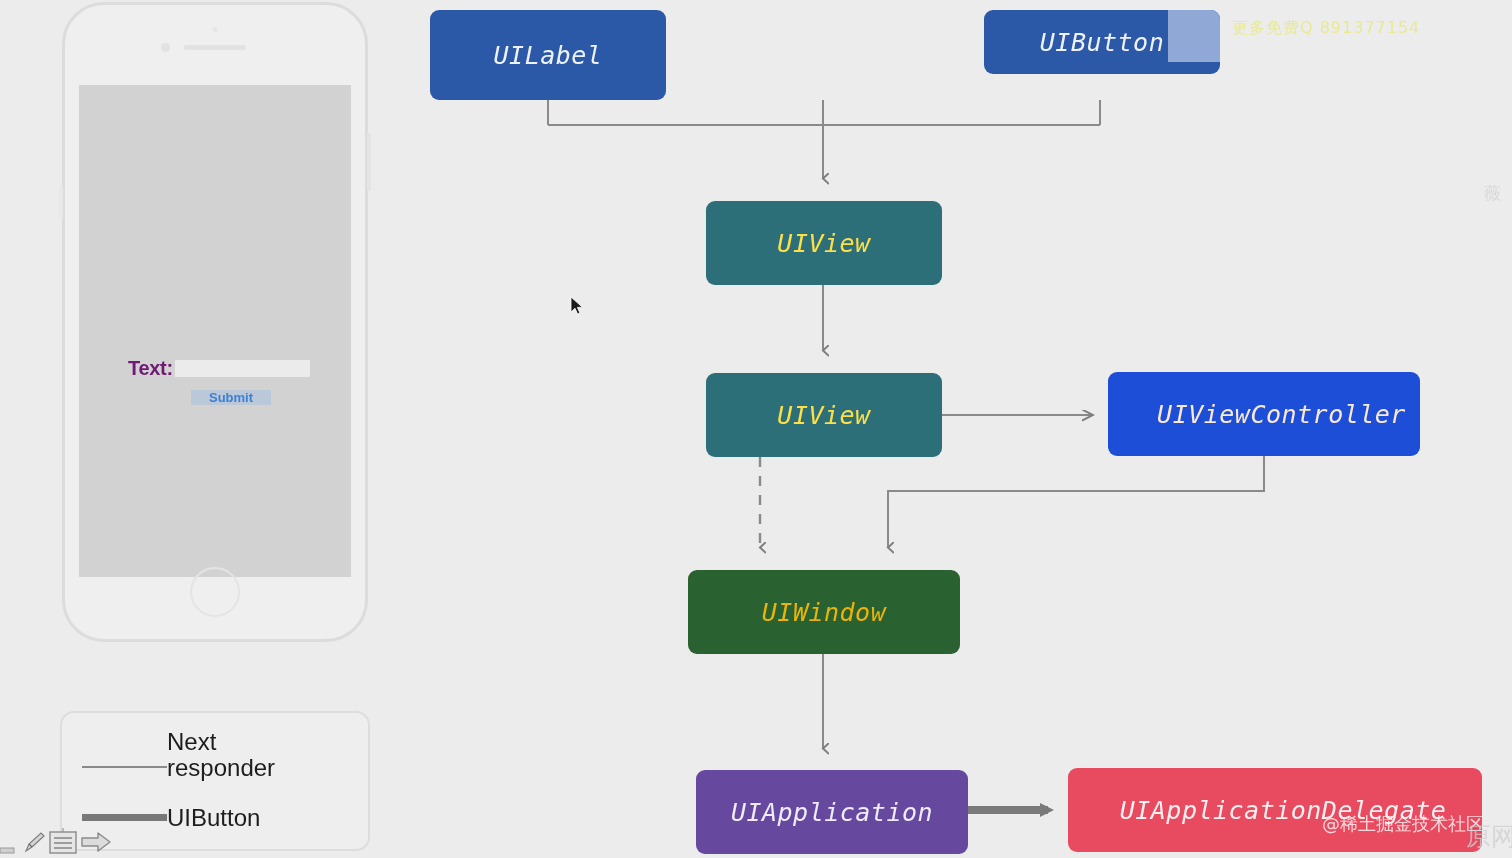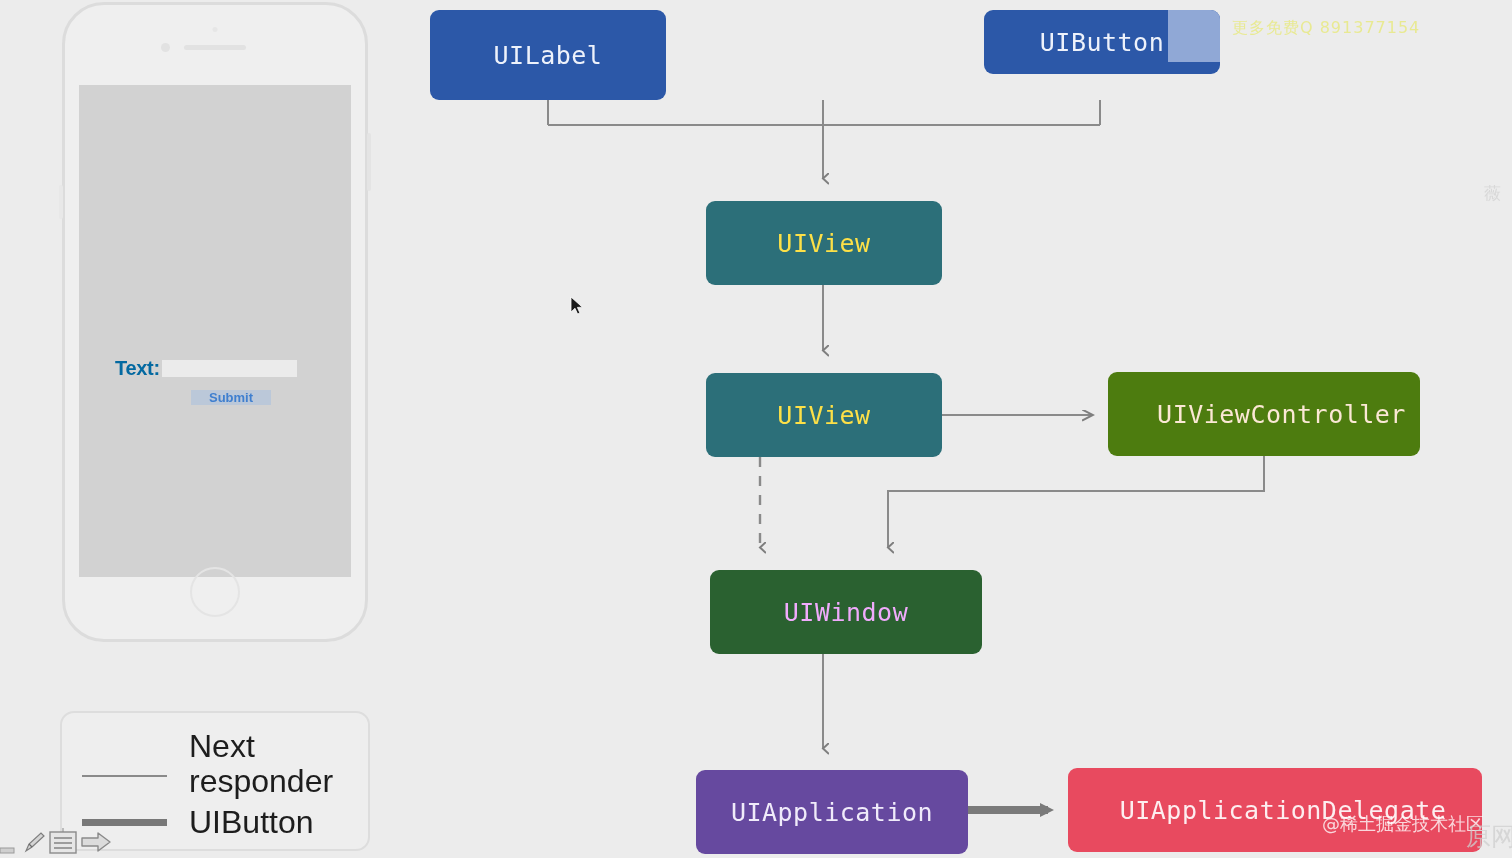--- a/index.html
+++ b/index.html
@@ -106,23 +106,24 @@
   .form-row {
     position: absolute;
     left: 36px;
     top: 272px;
     display: flex;
     align-items: center;
   }
   .form-label {
     font-size: 20px;
     font-weight: 700;
-    color: #0369a1;
+    color: #701a75;
     font-family: "Liberation Sans", sans-serif;
     letter-spacing: -0.3px;
+    margin-left: 13px;
   }
   .form-input {
     width: 135px;
     height: 17px;
     background: #ebebeb;
     border: none;
     margin-left: 2px;
     font-size: 12px;
     padding: 0 3px;
     box-sizing: border-box;
@@ -164,22 +165,21 @@
     height: 2px;
     background: #8a8a8a;
     margin-top: 24px;
   }
   .legend-line-thick {
     width: 85px;
     height: 7px;
     background: #787878;
   }
   .legend-text {
-    margin-left: 22px;
-    font-size: 32px;
+    font-size: 24px;
     color: #1d1d1d;
     line-height: 1.08;
     font-family: "Liberation Sans", sans-serif;
   }
 
   
   #bottom-toolbar {
     position: absolute;
     left: 0;
     top: 834px;
@@ -200,25 +200,26 @@
     display: flex;
     align-items: center;
     justify-content: center;
     font-family: "DejaVu Sans Mono", monospace;
     font-size: 25px;
     letter-spacing: 0.5px;
     color: #f3efe6;
     box-sizing: border-box;
     text-align: right;
     white-space: nowrap;
+    font-style: italic;
   }
   .node.blue   { background: #2c58a8; color: #eef2fb; }
   .node.teal   { background: #2c6f79; color: #fde047; }
-  .node.orange { background: #4d7c0f; color: #fbe8d5; padding-left: 35px; }
-  .node.green  { background: #2a6130; color: #f0abfc; margin-left: 22px; }
+  .node.orange { background: #1d4ed8; color: #fbe8d5; padding-left: 35px; }
+  .node.green  { background: #2a6130; color: #eab308; }
   .node.purple { background: #66499f; color: #f0ebfa; }
   .node.red    { background: #e84a5f; color: #fdeef0; padding-left: 16px; }
 
   #btn-highlight {
     position: absolute;
     left: 1168px;
     top: 10px;
     width: 52px;
     height: 52px;
     background: #90a8d6;

